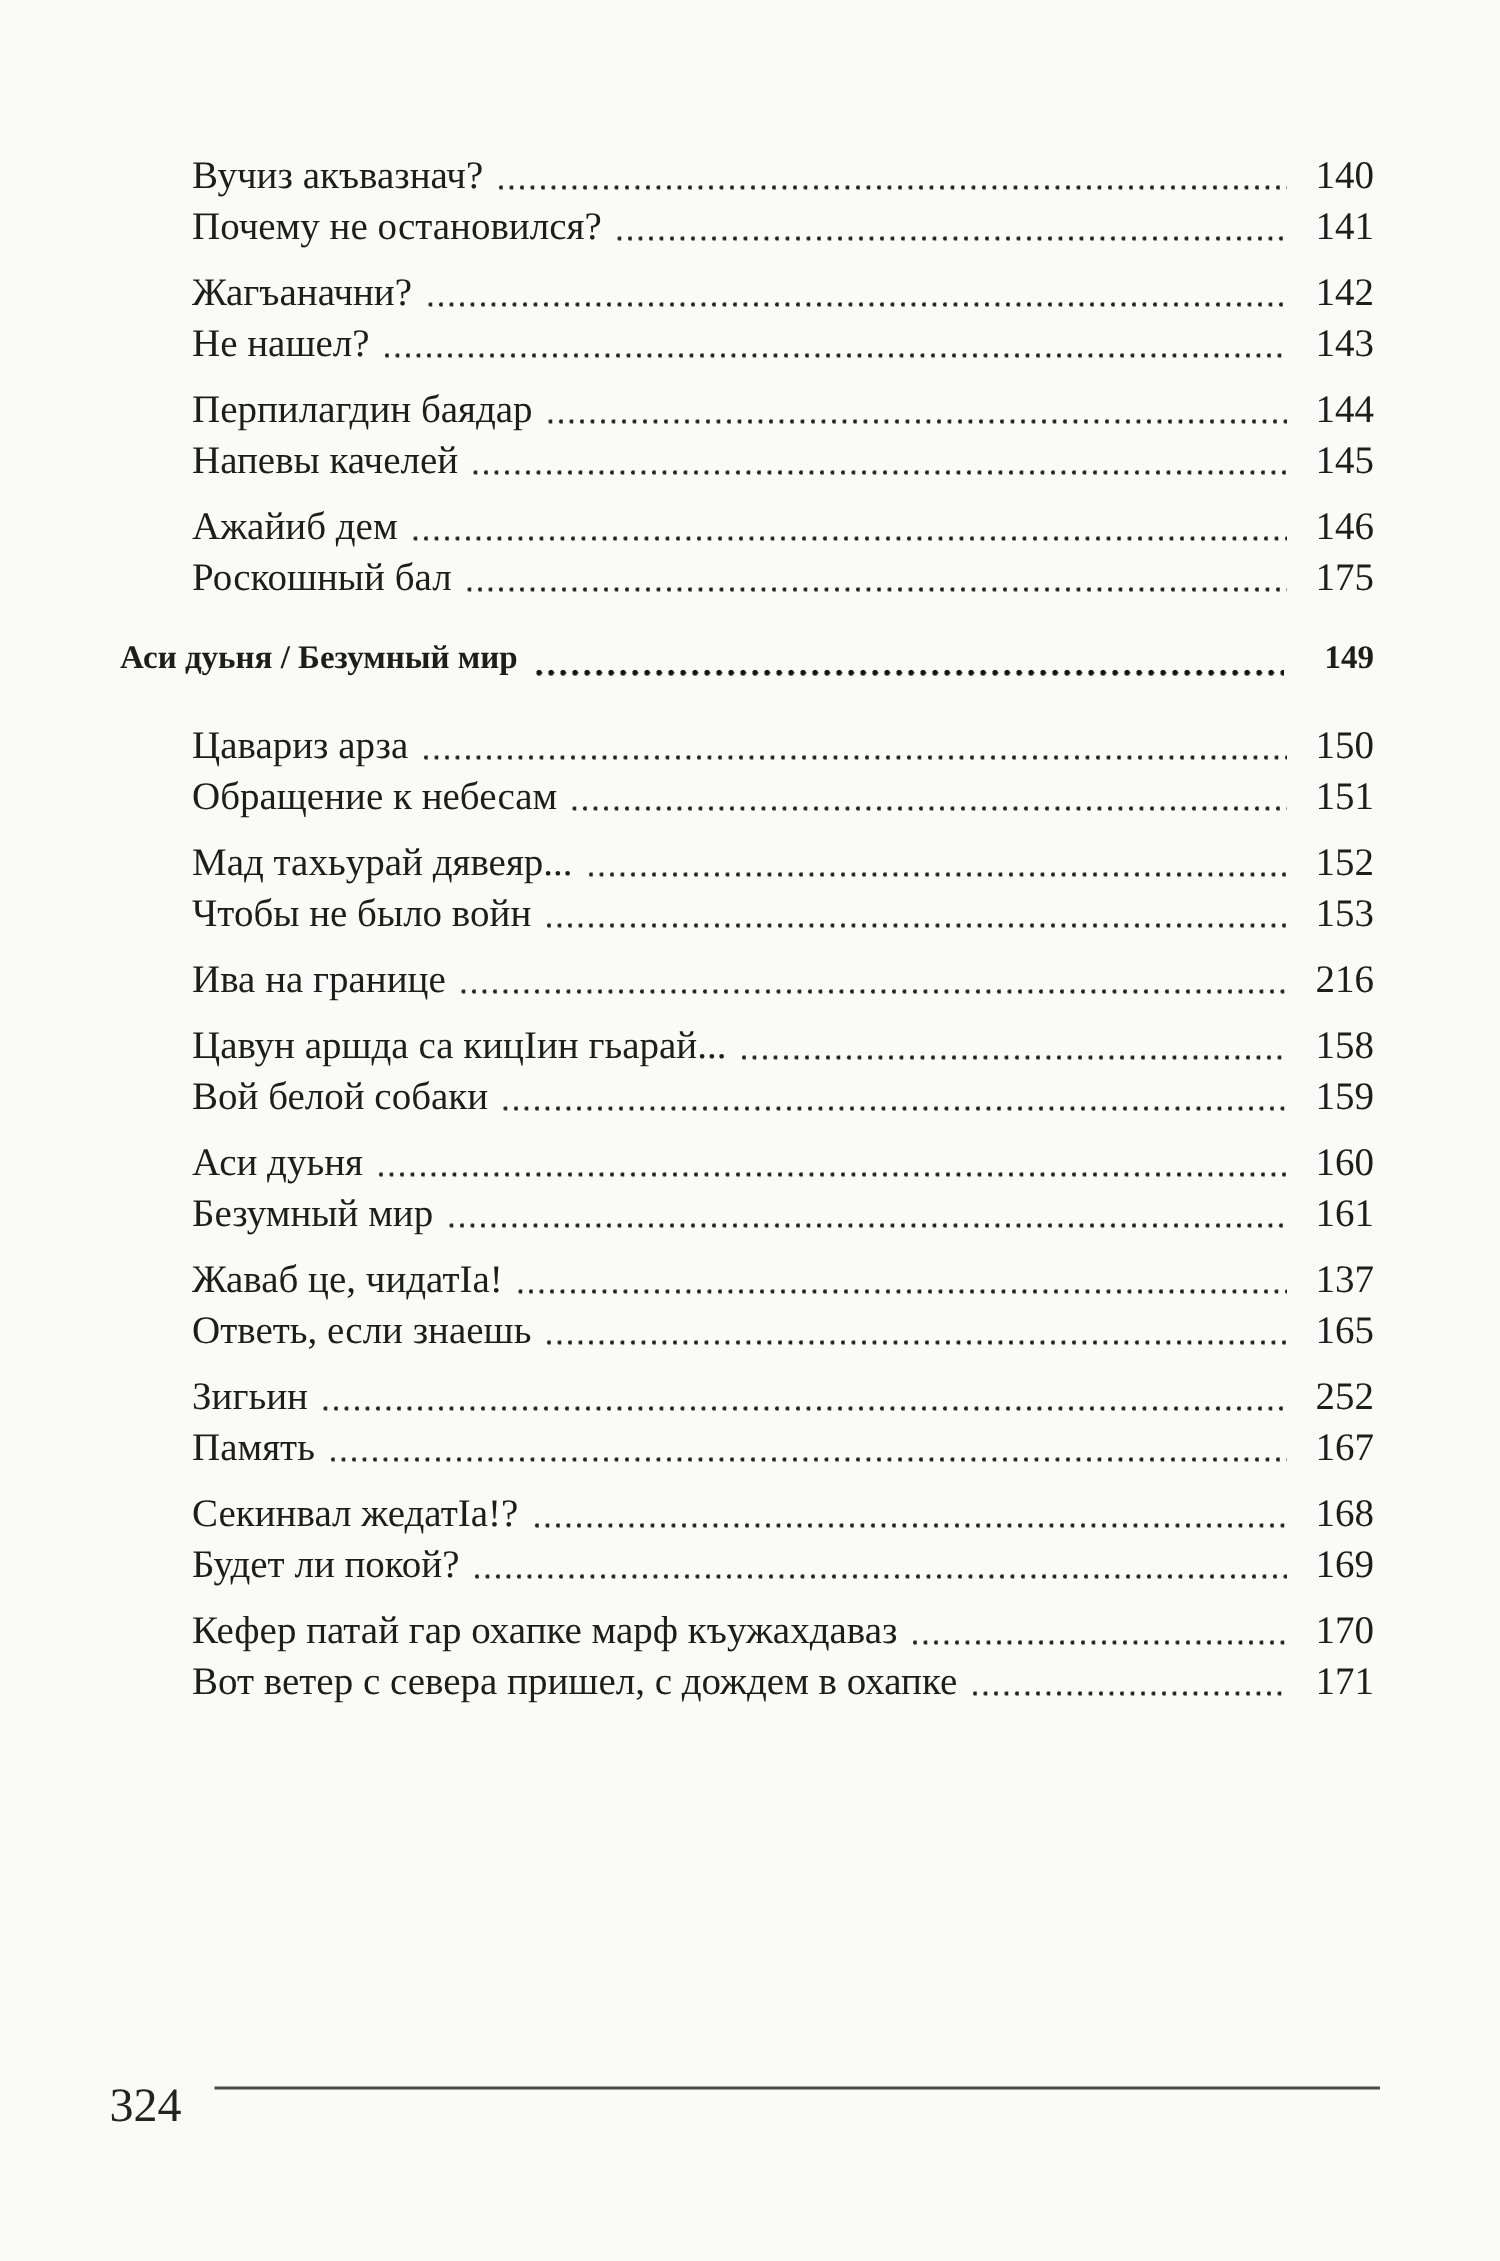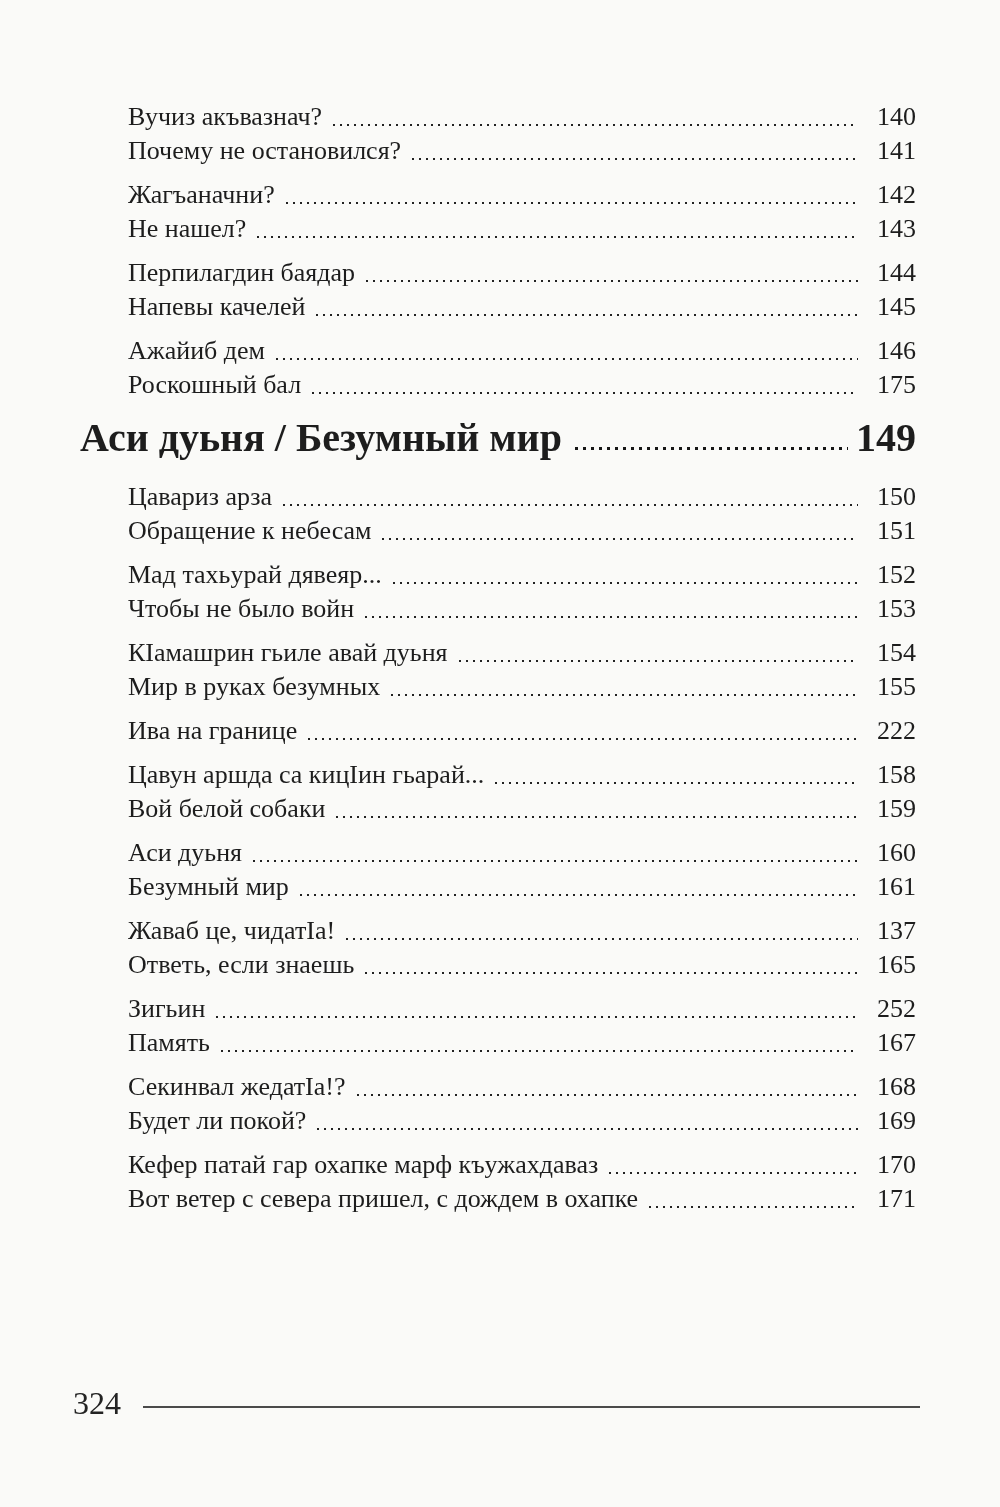--- a/index.html
+++ b/index.html
@@ -56,42 +56,42 @@
     background-repeat: repeat-x;
     background-position: left bottom;
   }
   .row .pagenum {
     flex: 0 0 auto;
     min-width: 52px;
     text-align: right;
   }
   .row.section {
     font-weight: bold;
-    font-size: 40px;
+    font-size: 22px;
     height: 44px;
     line-height: 44px;
     margin-left: -48px;
     margin-top: 14px;
     margin-bottom: 20px;
   }
   .row.section .leader::after {
     left: 12px;
     right: 8px;
     bottom: 9px;
     height: 5px;
     background-image: radial-gradient(circle at 2.5px 2.5px, #161616 1.8px, rgba(0,0,0,0) 2px);
     background-size: 8px 5px;
   }
   .footer {
     position: absolute;
     left: 73px;
     right: 80px;
     top: 1383px;
     display: flex;
-    align-items: center;
+    align-items: flex-start;
   }
   .footer .folio {
     font-size: 32px;
     line-height: 40px;
     color: #232323;
   }
   .footer .rule {
     flex: 1 1 auto;
     height: 2px;
     background: #4a4a4a;
@@ -178,35 +178,23 @@
           <span class="pagenum">152</span>
         </div>
         <div class="row">
           <span class="title">Чтобы не было войн</span>
           <span class="leader"></span>
           <span class="pagenum">153</span>
         </div>
       </div>
       <div class="pair">
         <div class="row">
-          <span class="title">КIамашрин гьиле авай дуьня</span>
-          <span class="leader"></span>
-          <span class="pagenum">154</span>
-        </div>
-        <div class="row">
-          <span class="title">Мир в руках безумных</span>
-          <span class="leader"></span>
-          <span class="pagenum">155</span>
-        </div>
-      </div>
-      <div class="pair">
-        <div class="row">
           <span class="title">Ива на границе</span>
           <span class="leader"></span>
-          <span class="pagenum">222</span>
+          <span class="pagenum">216</span>
         </div>
       </div>
       <div class="pair">
         <div class="row">
           <span class="title">Цавун аршда са кицIин гьарай...</span>
           <span class="leader"></span>
           <span class="pagenum">158</span>
         </div>
         <div class="row">
           <span class="title">Вой белой собаки</span>

